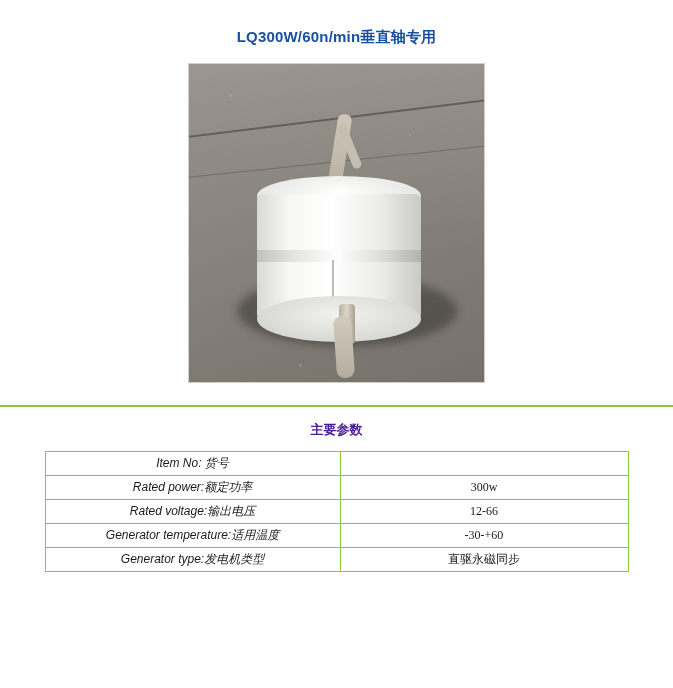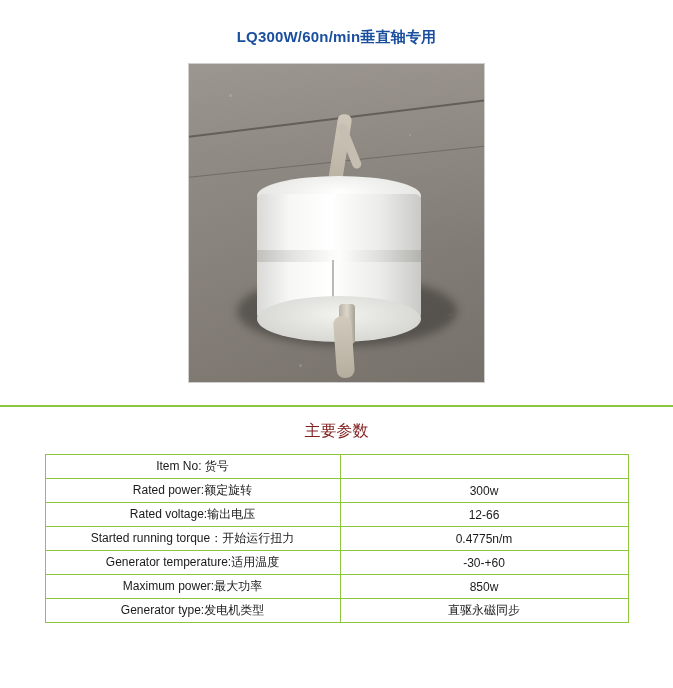--- a/index.html
+++ b/index.html
@@ -163,41 +163,41 @@
     border-radius: 8px;
     transform: rotate(-4deg);
   }
   .divider {
     margin: 22px 0 0 0;
     height: 2px;
     background: #8cc63e;
   }
   .section-title {
     text-align: center;
-    font-size: 16px;
-    font-weight: normal;
-    color: #7f1d1d;
+    font-size: 13px;
+    font-weight: bold;
+    color: #4c1d95;
     padding: 14px 0 12px 0;
   }
   table.spec {
     width: 573px;
     margin: 0 auto;
     border-collapse: collapse;
     table-layout: fixed;
   }
   table.spec td {
     border: 1px solid #8cc63e;
     height: 21px;
     font-size: 12px;
     text-align: center;
     padding: 1px 2px;
     color: #1a1a1a;
   }
-  table.spec td.label { width: 290px; }
-  table.spec td.value { width: 283px; }
+  table.spec td.label { width: 290px; font-style: italic; }
+  table.spec td.value { width: 283px; font-family: Liberation Serif, serif; }
 </style>
 </head>
 <body>
 
 <div class="page">
 
   <div class="product-title">LQ300W/60n/min垂直轴专用</div>
 
   <div class="image-wrap">
     <div class="ground"></div>
@@ -221,40 +221,32 @@
 
   <div class="section-title">主要参数</div>
 
   <table class="spec">
     <tbody>
       <tr>
         <td class="label">Item No: 货号</td>
         <td class="value"></td>
       </tr>
       <tr>
-        <td class="label">Rated power:额定旋转</td>
+        <td class="label">Rated power:额定功率</td>
         <td class="value">300w</td>
       </tr>
       <tr>
         <td class="label">Rated voltage:输出电压</td>
         <td class="value">12-66</td>
       </tr>
       <tr>
-        <td class="label">Started running torque：开始运行扭力</td>
-        <td class="value">0.4775n/m</td>
-      </tr>
-      <tr>
         <td class="label">Generator temperature:适用温度</td>
         <td class="value">-30-+60</td>
       </tr>
       <tr>
-        <td class="label">Maximum power:最大功率</td>
-        <td class="value">850w</td>
-      </tr>
-      <tr>
         <td class="label">Generator type:发电机类型</td>
         <td class="value">直驱永磁同步</td>
       </tr>
 
     </tbody>
   </table>
 
 </div>
 
 </body></html>

